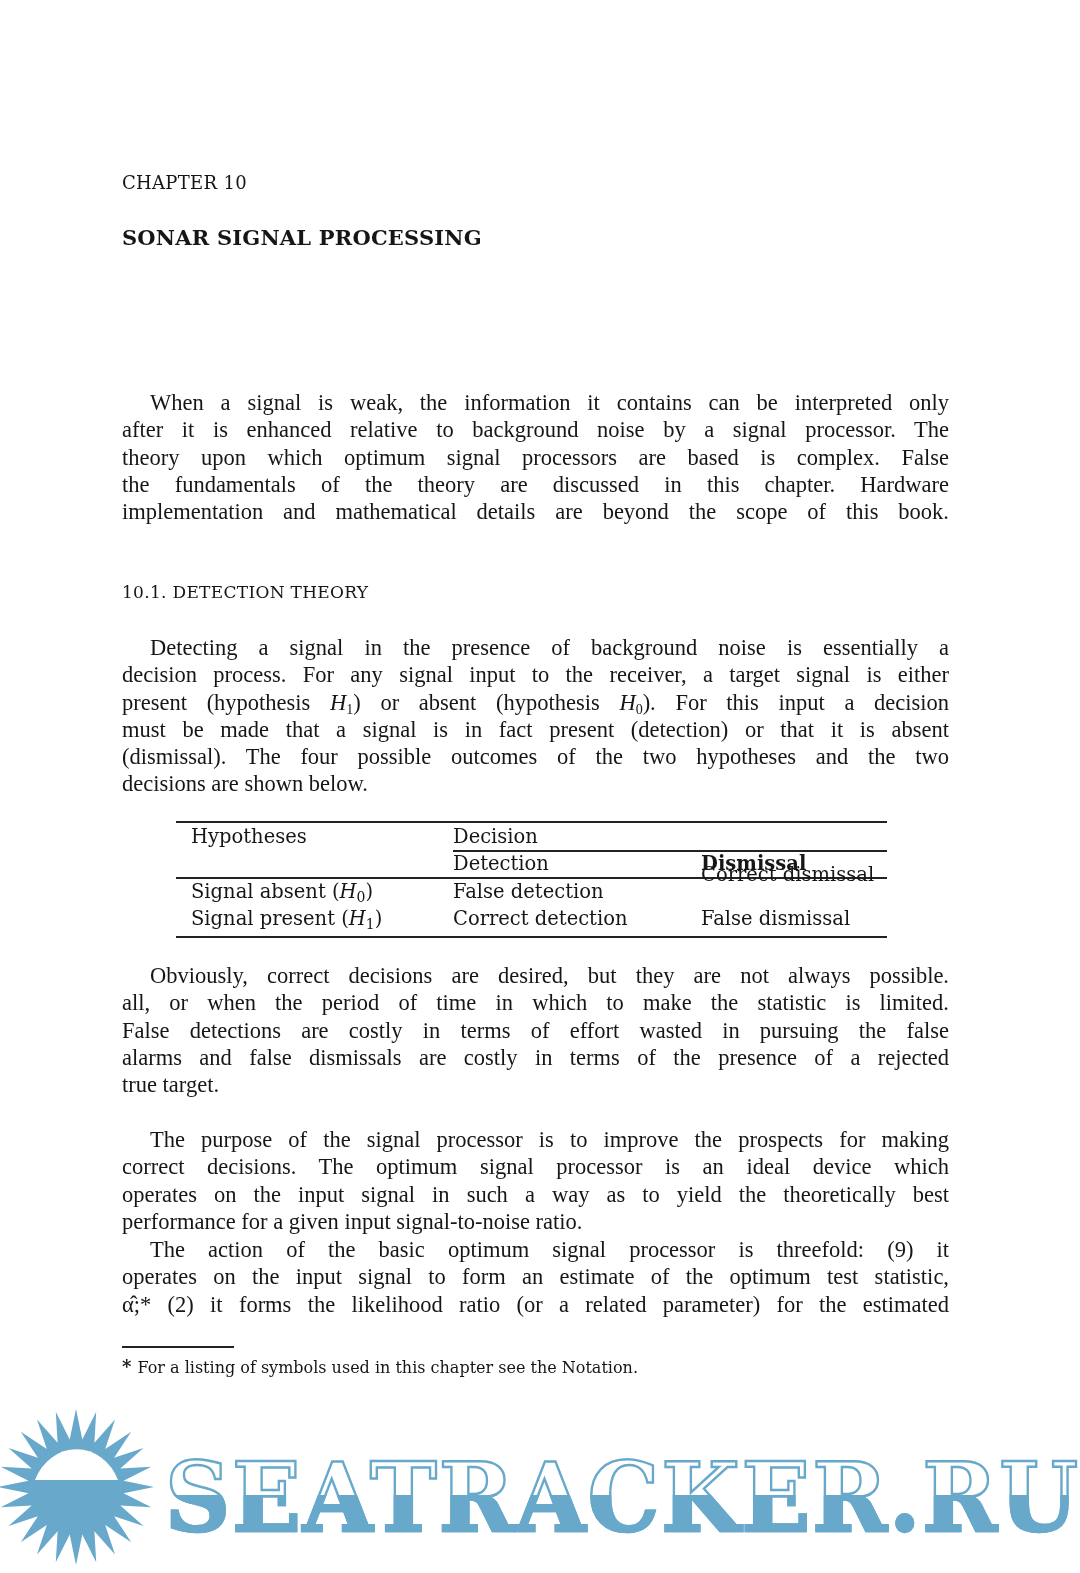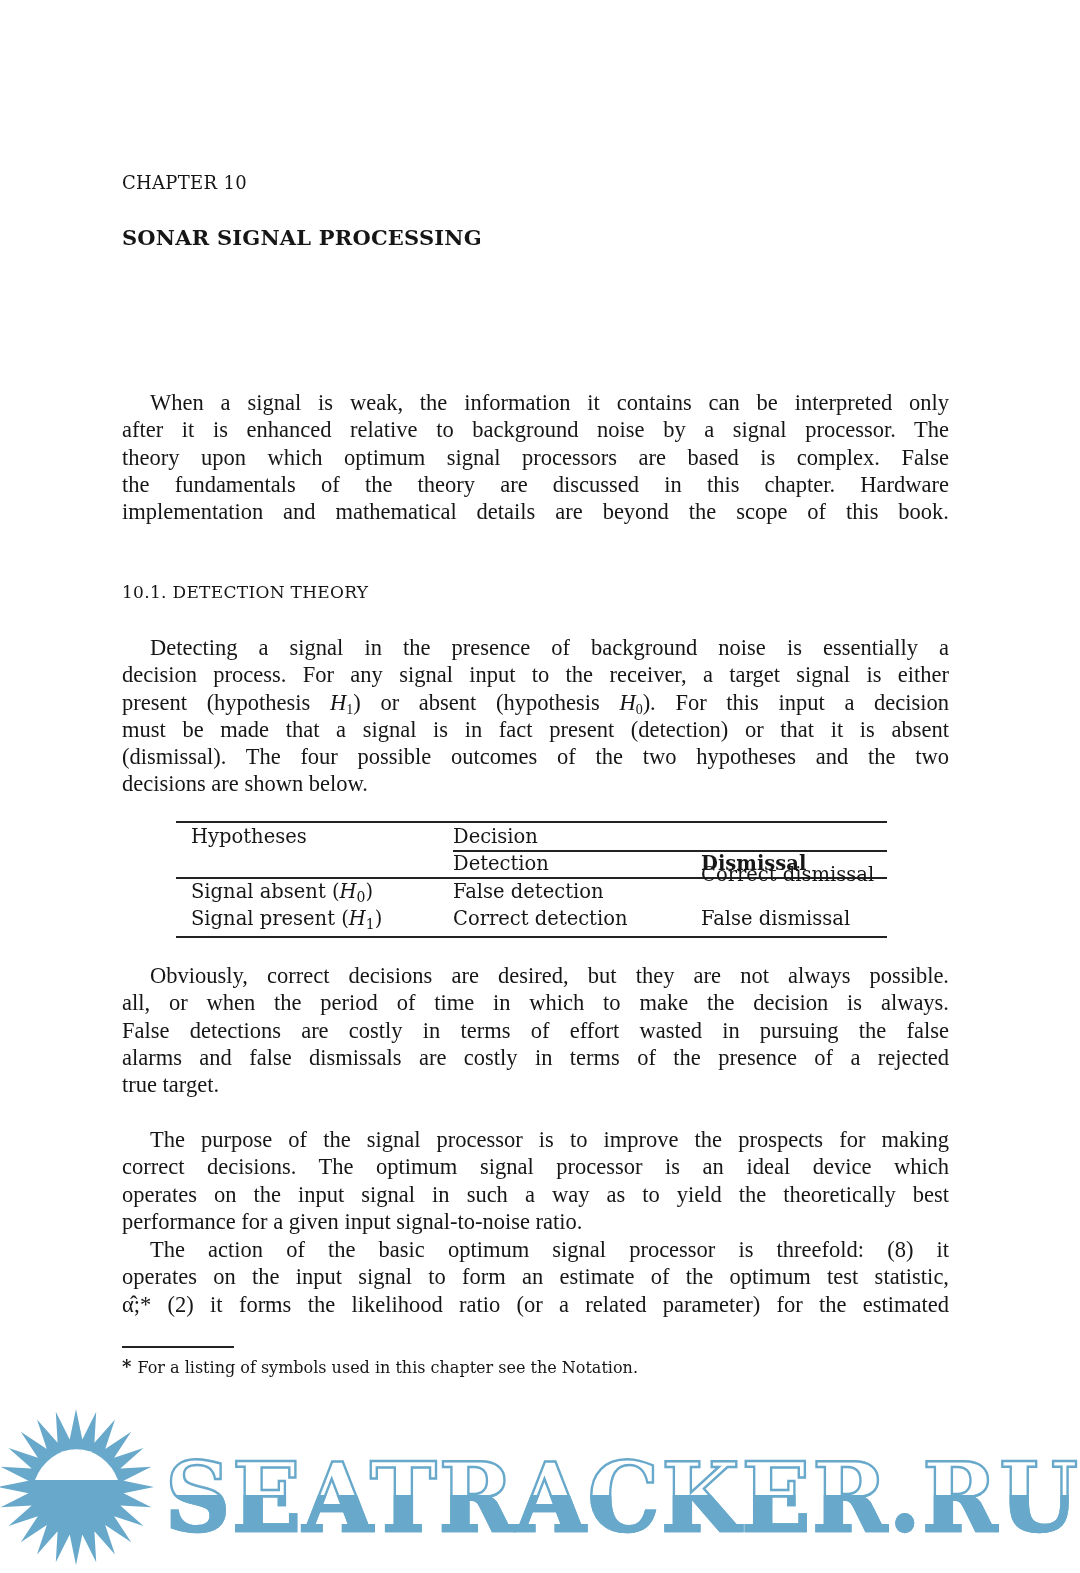--- a/index.html
+++ b/index.html
@@ -70,35 +70,35 @@
 
   <div class="tcell" style="left:15px;top:86px;"><span>Signal present (</span><i>H</i><sub>1</sub><span>)</span></div>
   <div class="tcell" style="left:277px;top:86px;">Correct detection</div>
   <div class="tcell" style="left:525px;top:86px;">False dismissal</div>
 
   <div class="rule" style="left:0;top:115px;width:711px;height:2px;"></div>
 </div>
 
 <div class="para" style="top:962px;">
   <span class="line indent">Obviously, correct decisions are desired, but they are not always possible.</span>
-  <span class="line">all, or when the period of time in which to make the decision is always.</span>
+  <span class="line">all, or when the period of time in which to make the statistic is limited.</span>
   <span class="line">False detections are costly in terms of effort wasted in pursuing the false</span>
   <span class="line">alarms and false dismissals are costly in terms of the presence of a rejected</span>
   <span class="line last">true target.</span>
 </div>
 
 <div class="para" style="top:1126px;">
   <span class="line indent">The purpose of the signal processor is to improve the prospects for making</span>
   <span class="line">correct decisions. The optimum signal processor is an ideal device which</span>
   <span class="line">operates on the input signal in such a way as to yield the theoretically best</span>
   <span class="line last">performance for a given input signal-to-noise ratio.</span>
 </div>
 
 <div class="para" style="top:1236px;">
-  <span class="line indent">The action of the basic optimum signal processor is threefold: (8) it</span>
+  <span class="line indent">The action of the basic optimum signal processor is threefold: (9) it</span>
   <span class="line">operates on the input signal to form an estimate of the optimum test statistic,</span>
   <span class="line">α̂;* (2) it forms the likelihood ratio (or a related parameter) for the estimated</span>
 </div>
 
 <div class="abs fn-rule"></div>
 <div class="abs footnote">
   <span class="star">*</span><span>For a listing of symbols used in this chapter see the Notation.</span>
 </div>
 
 <div class="abs watermark">

